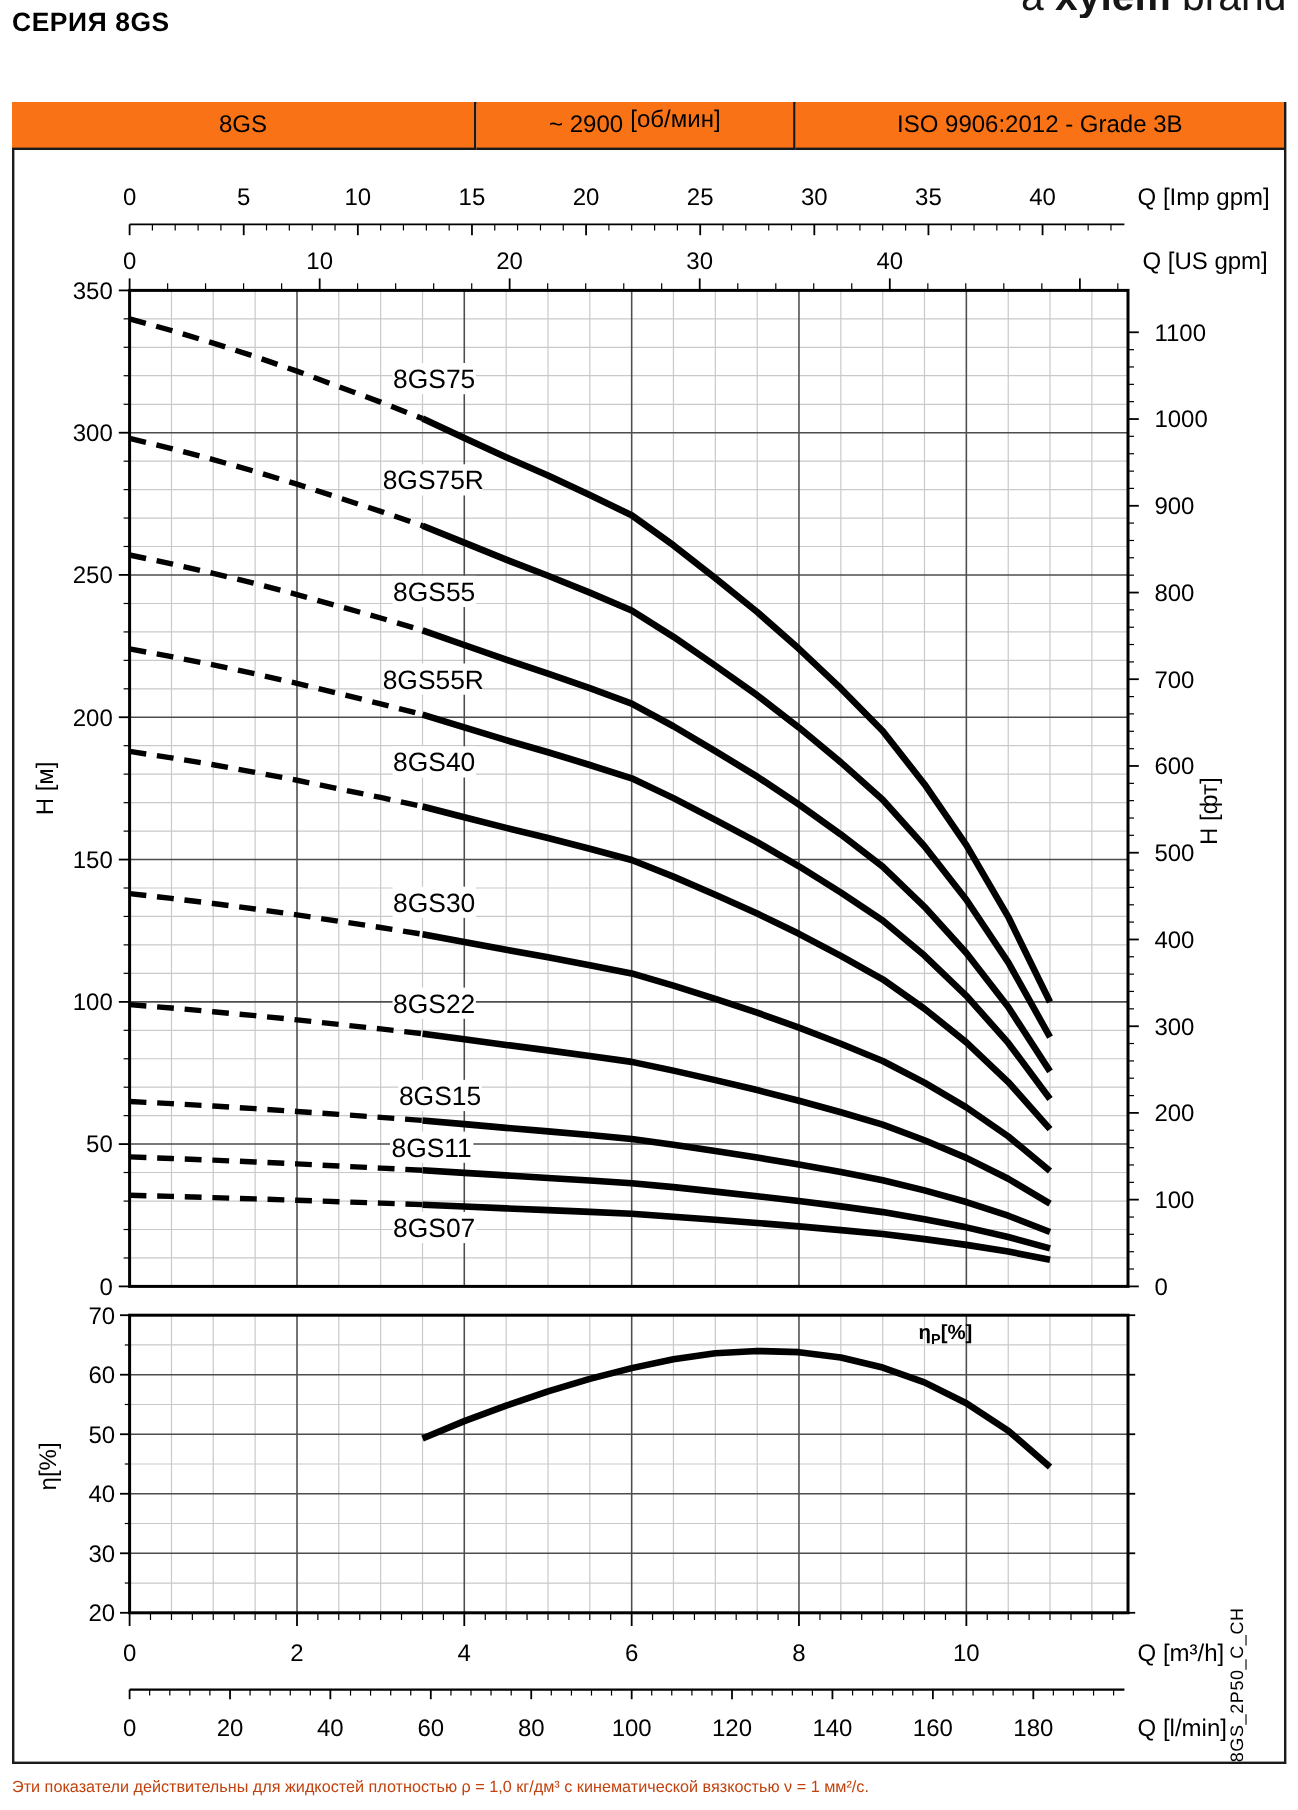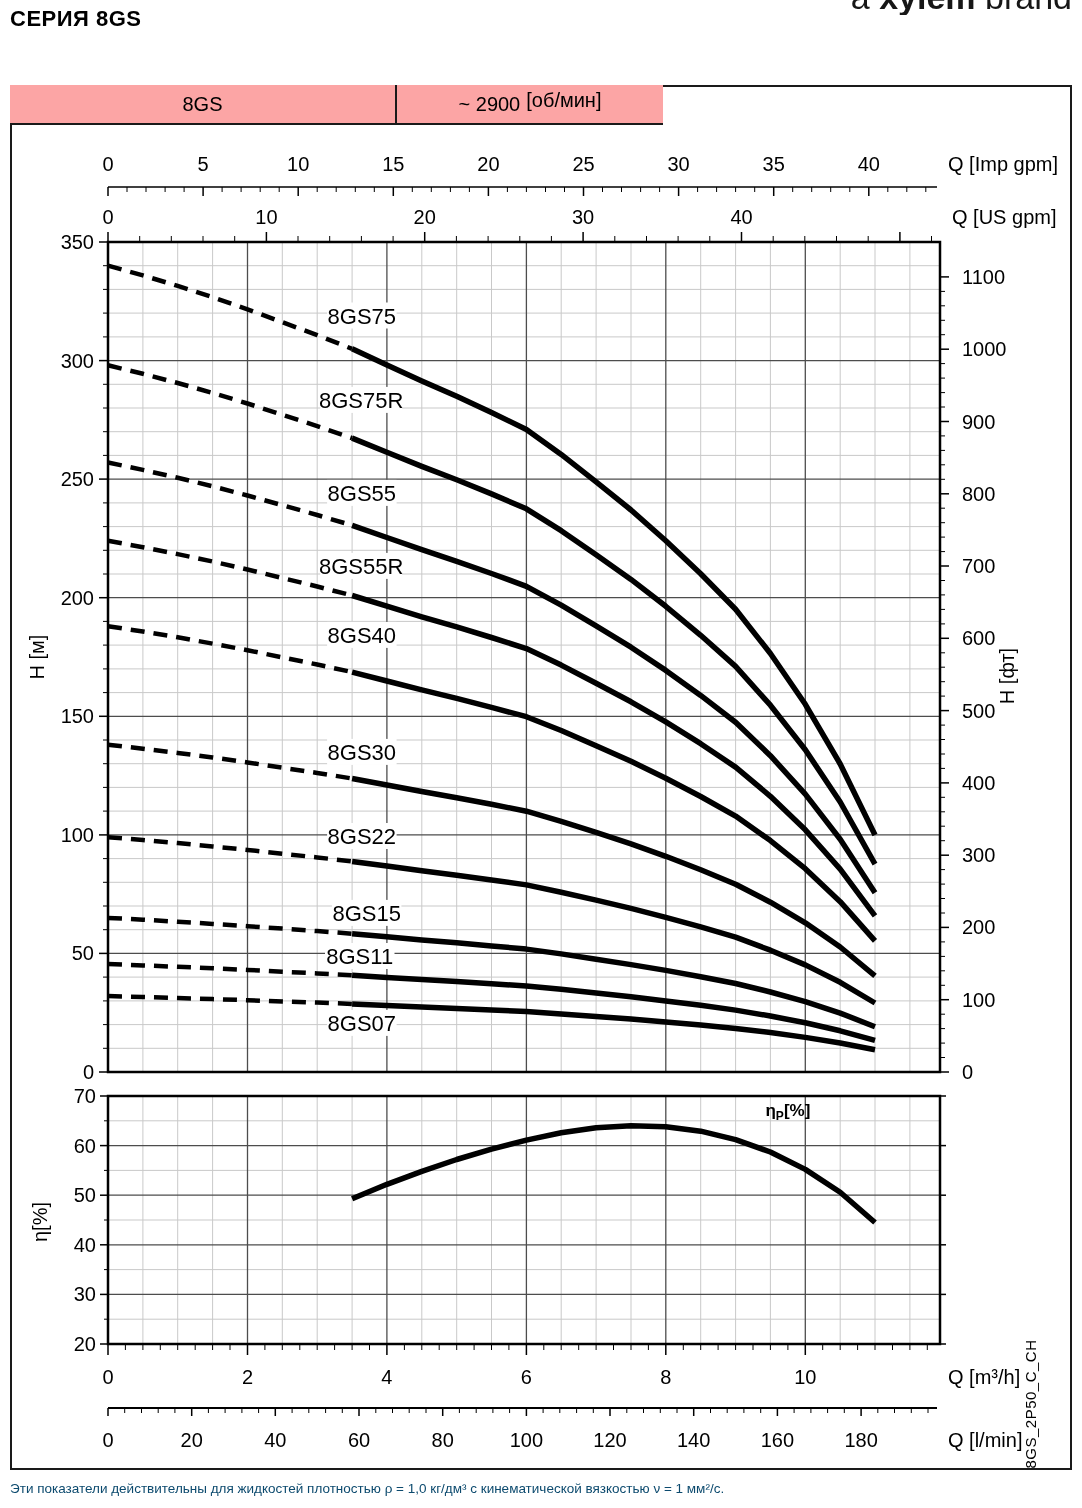--- a/index.html
+++ b/index.html
@@ -6,46 +6,47 @@
   .page{position:relative;width:1082px;height:1508px;background:#fff;overflow:hidden;
         font-family:"Liberation Sans","DejaVu Sans",sans-serif;color:#000;}
   .brand-clip{position:absolute;top:0;right:10px;width:290px;height:15px;overflow:hidden;}
   .brand-clip .brand-text{display:block;margin-top:-22px;font-size:34px;color:#161616;white-space:nowrap;text-align:right;}
   .brand-text b{font-weight:bold;}
   .title1{position:absolute;left:10px;top:6px;font-size:22px;font-weight:bold;letter-spacing:.5px;}
   .title2{position:absolute;left:10px;top:34px;font-size:24px;font-weight:bold;letter-spacing:.3px;}
   .frame{position:absolute;left:10px;top:85px;width:1058px;height:1381px;border:2px solid #1a1a1a;}
   .htable{position:absolute;left:10px;top:85px;width:1060px;height:40px;display:flex;}
   .hcell{border-right:2px solid #1a1a1a;border-bottom:2px solid #1a1a1a;display:flex;align-items:center;justify-content:center;
-         font-size:20px;box-sizing:border-box;background:#fca5a5;text-align:center;}
+         font-size:20px;box-sizing:border-box;background:#f97316;text-align:center;}
   .hcell:last-child{border-right:none;}
   .hc1{width:387px;} .hc2{width:266px;} .hc3{width:407px;}
   .speed-unit{font-size:20px;position:relative;top:-4px;margin-left:6px;}
   .chart-svg{position:absolute;left:0;top:0;}
-  .footer{position:absolute;left:10px;top:1481px;font-size:13.5px;color:#0c4a6e;}
+  .footer{position:absolute;left:10px;top:1481px;font-size:13.5px;color:#c2410c;}
 </style>
 </head>
 <body>
 
 <div class="page">
 
   <div class="brand-clip">
     <span class="brand-text"><span>a </span><b>xylem</b><span> brand</span></span>
   </div>
 
   <div class="title1">СЕРИЯ 8GS</div>
 
   <div class="frame"></div>
 
   <div class="htable">
     <div class="hcell hc1">8GS</div>
     <div class="hcell hc2">
       <span>~ 2900</span>
       <span class="speed-unit">[об/мин]</span>
     </div>
+    <div class="hcell hc3">ISO 9906:2012 - Grade 3B</div>
   </div>
 
   <svg id="chart-svg" class="chart-svg" width="1082" height="1508" viewBox="0 0 1082 1508">
       <g font-family="'Liberation Sans','DejaVu Sans',sans-serif">
         <g>
           <line x1="108" y1="187" x2="937" y2="187" stroke="#000" stroke-width="1.5"></line>
           <line x1="108" y1="187" x2="108" y2="196" stroke="#000" stroke-width="1.5"></line>
           <line x1="127" y1="187" x2="127" y2="192" stroke="#000" stroke-width="1"></line>
           <line x1="146" y1="187" x2="146" y2="192" stroke="#000" stroke-width="1"></line>
           <line x1="165.1" y1="187" x2="165.1" y2="192" stroke="#000" stroke-width="1"></line>

